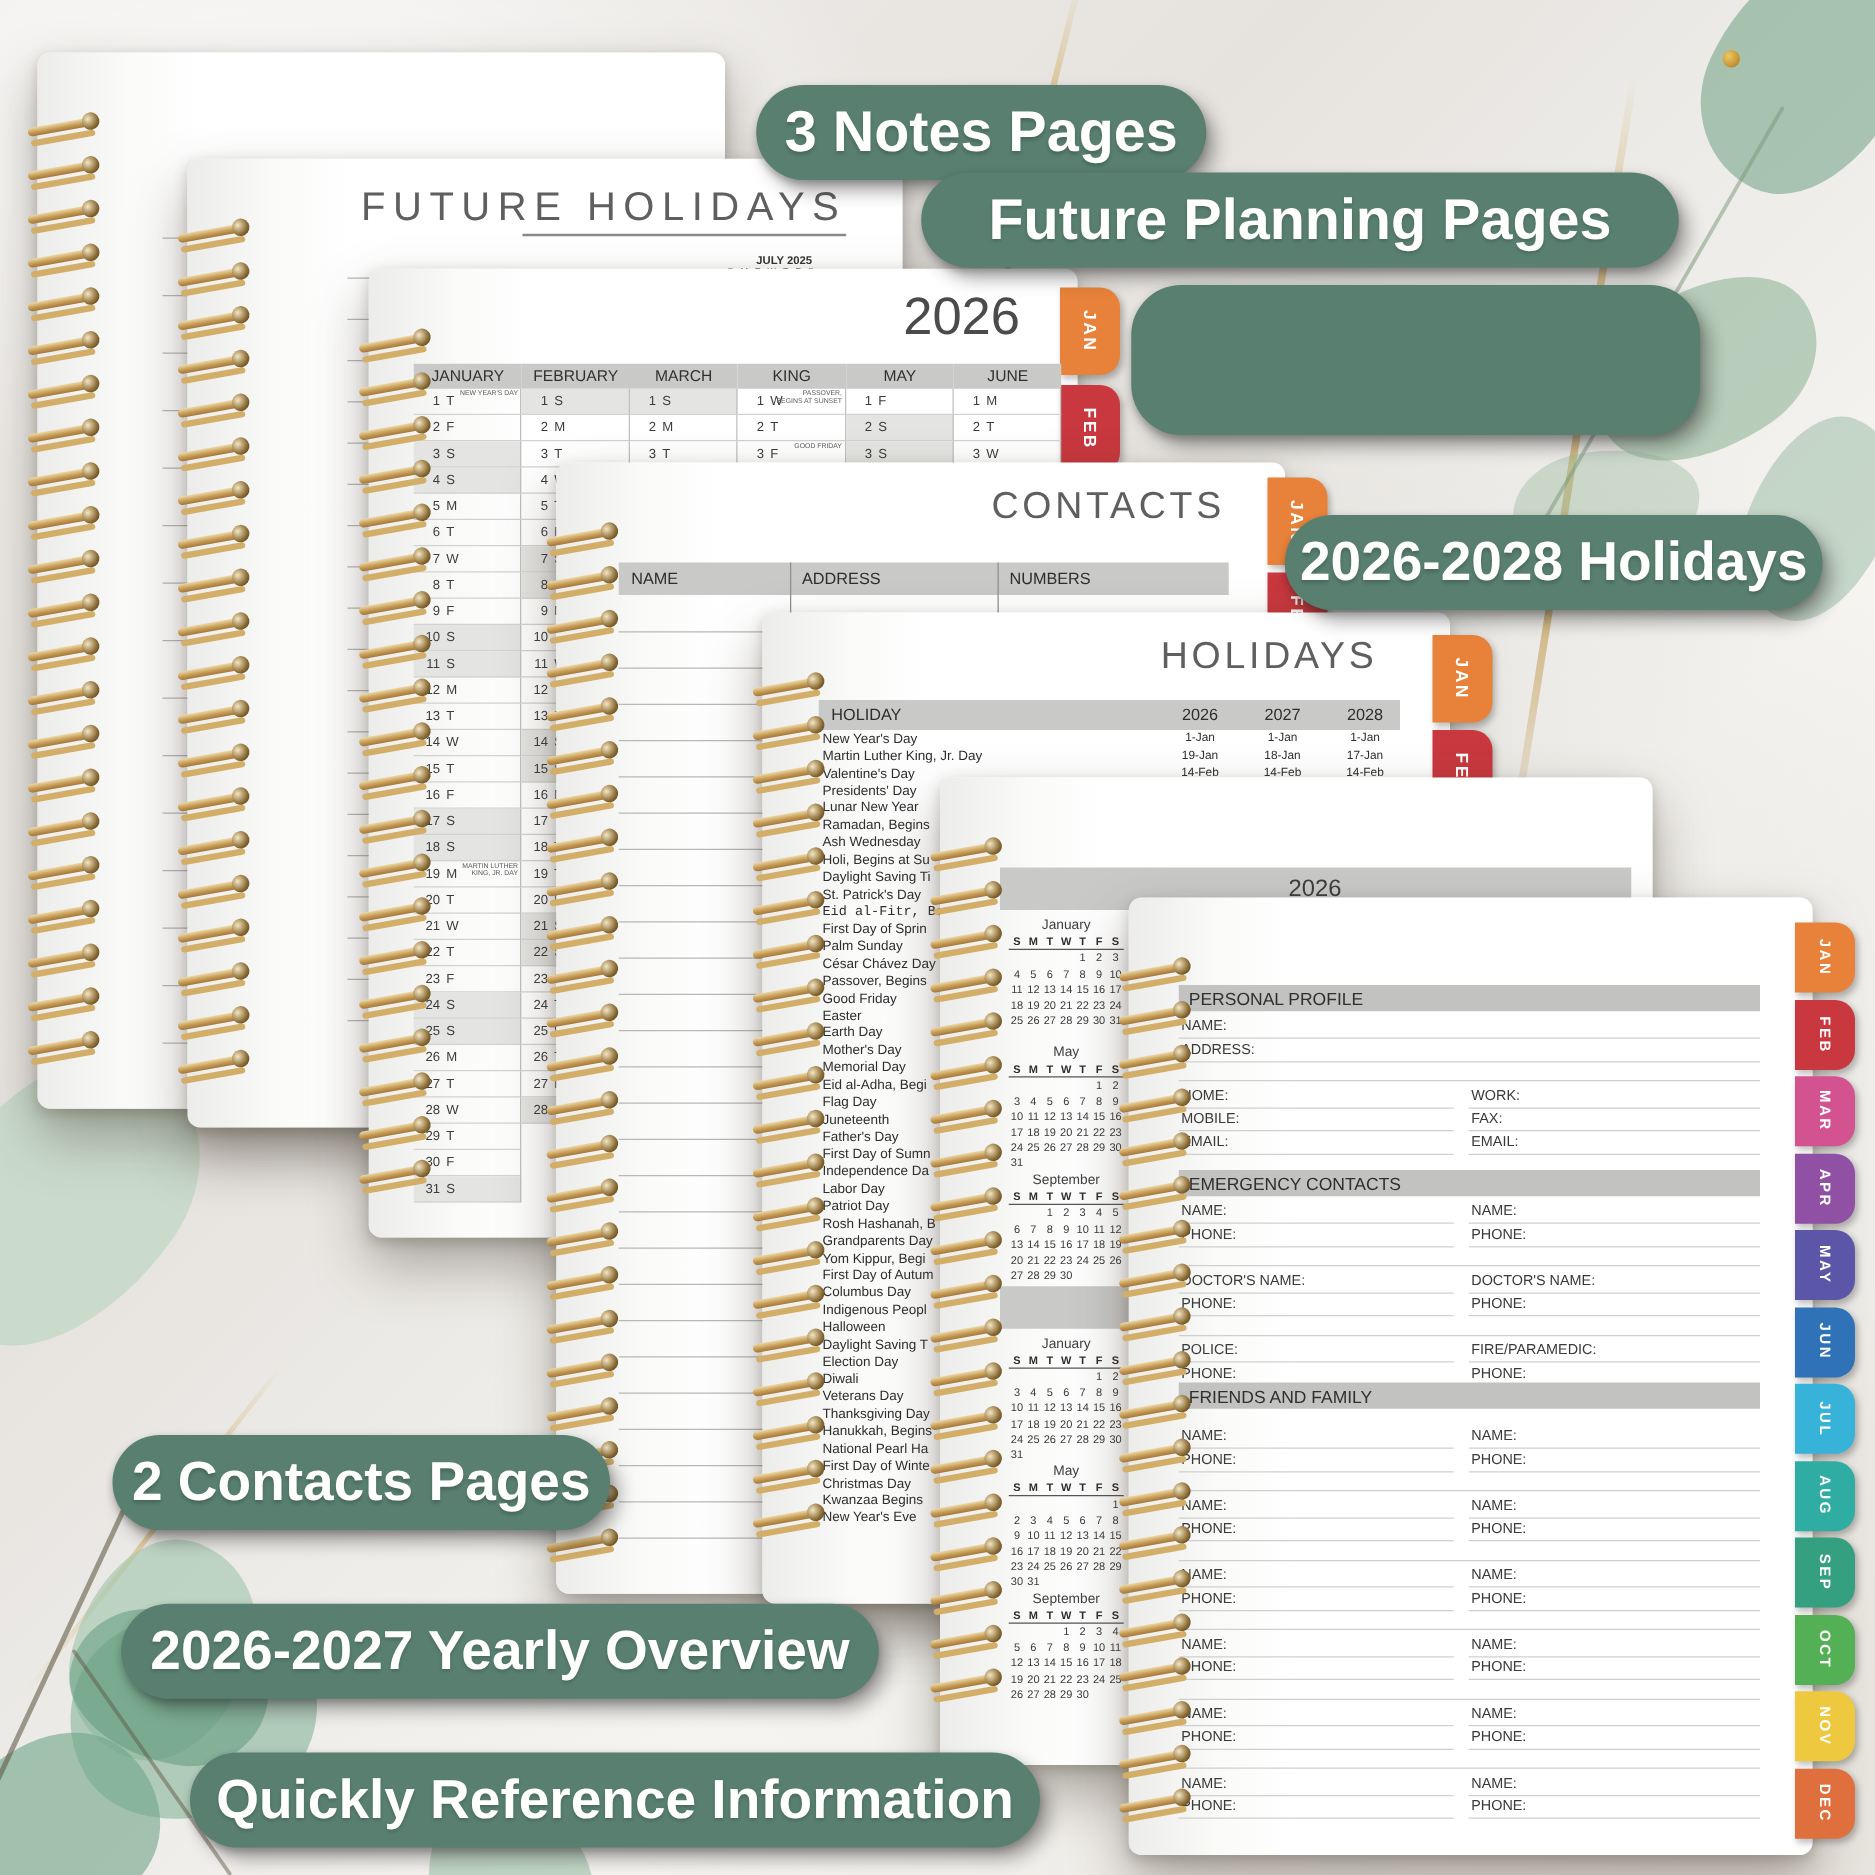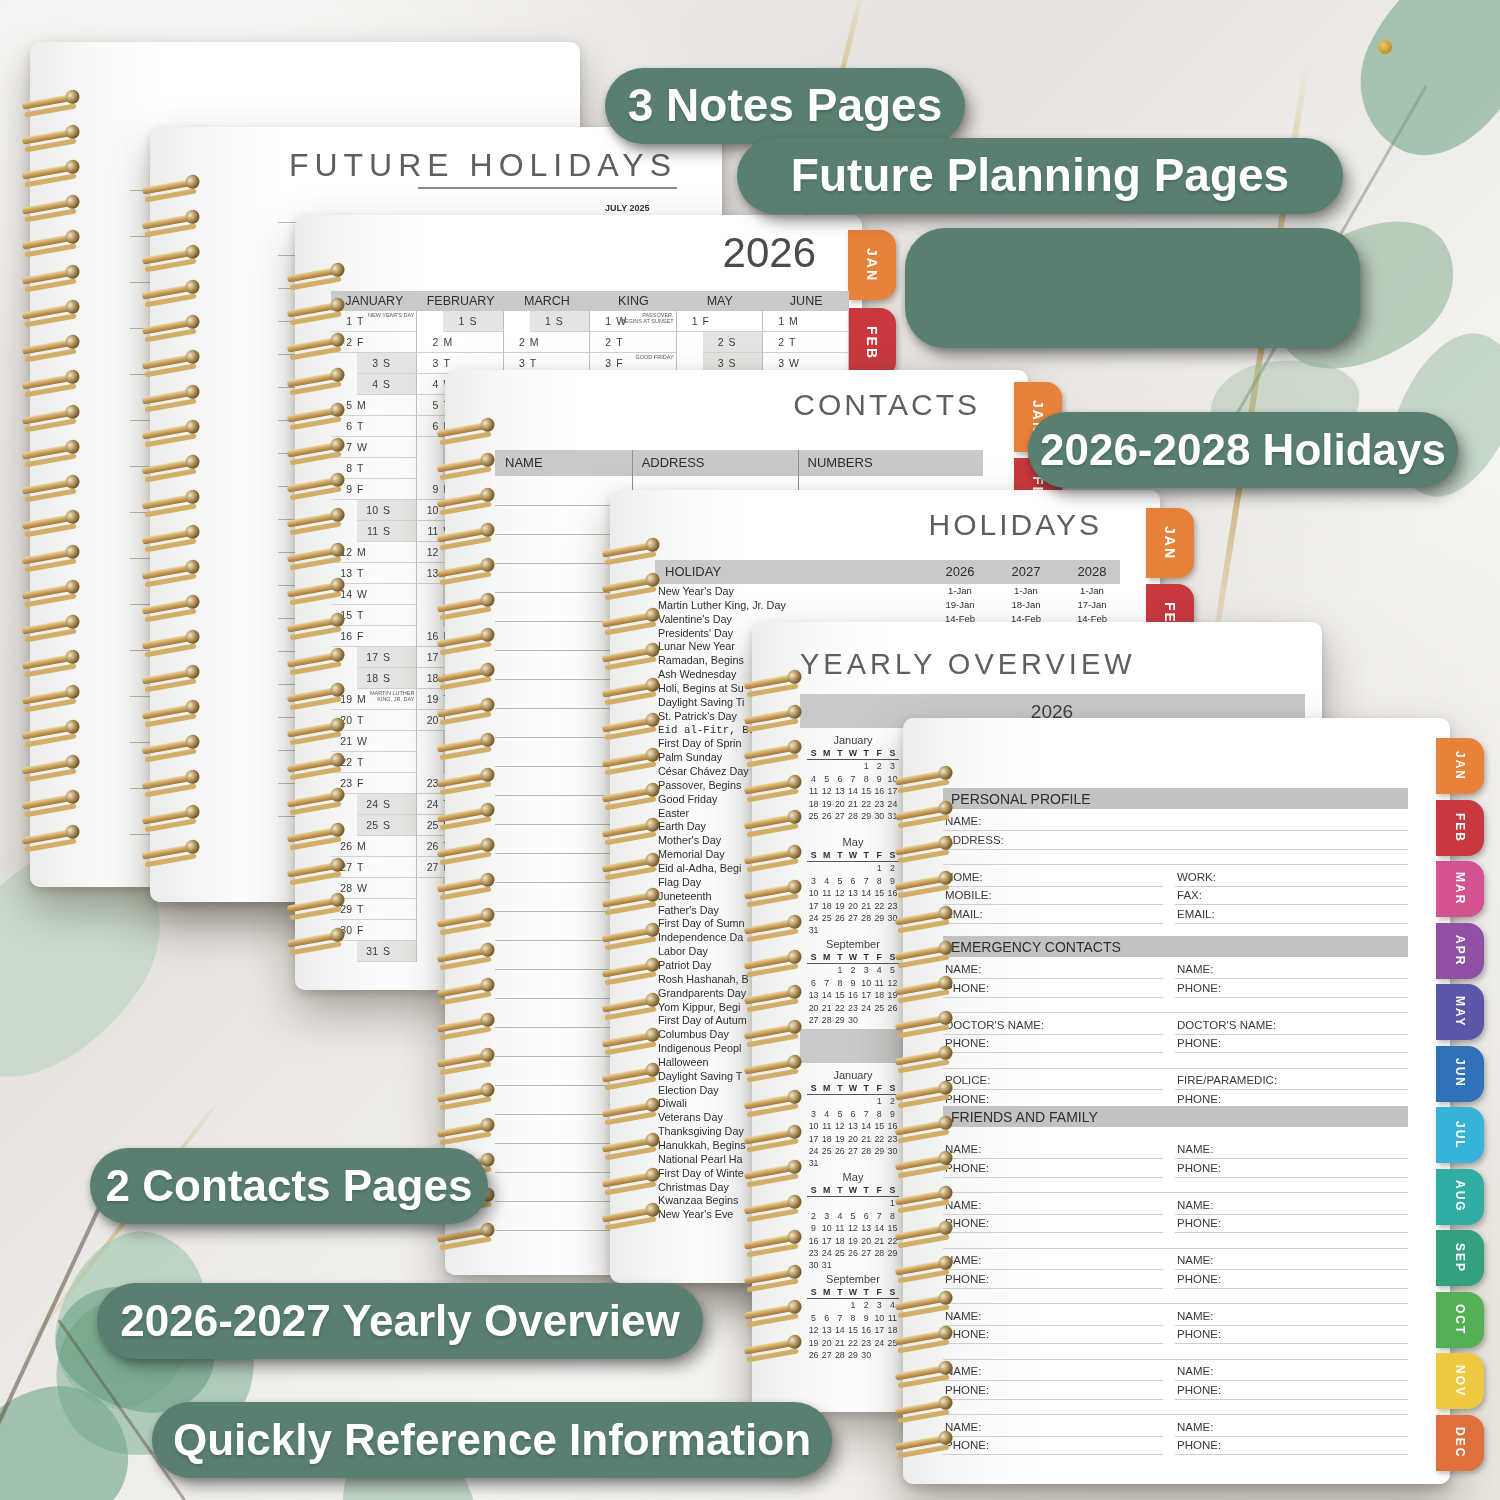--- a/index.html
+++ b/index.html
@@ -35,21 +35,21 @@
   .graybar{position:absolute;background:#c9c9c8;}
   .tab{position:absolute;display:flex;align-items:center;justify-content:center;
     border-radius:0 16px 16px 0;box-shadow:2px 3px 5px rgba(0,0,0,.25);}
   .tab span{writing-mode:vertical-rl;color:#fff;font-weight:bold;letter-spacing:2px;}
 
   
   .mcol{position:absolute;top:0;}
   .mhead{height:20px;line-height:20px;text-align:center;font-size:12.5px;color:#303030;background:#c9c9c8;}
   .dcell{position:relative;height:21px;line-height:21px;font-size:10.5px;color:#3c3c3c;
     border-bottom:1px solid #d2d2d0;border-right:1px solid #bfbfbd;padding-left:6px;box-sizing:border-box;}
-  .dcell.we{background:#e4e4e2;margin-left:26px;}
+  .dcell.we{background:#e4e4e2;}
   .dnote{position:absolute;right:2px;top:1px;font-size:5.5px;line-height:6px;color:#5a5a5a;text-align:right;width:62%;}
 
   .minical{position:absolute;width:92px;}
   .minical .mt{text-align:center;font-size:11px;color:#3f3f3f;margin-bottom:1px;}
   .minical .grid{display:grid;grid-template-columns:repeat(7,1fr);}
   .minical .grid span{font-size:8.8px;line-height:12.4px;text-align:center;color:#3a3a3a;}
   .minical .dh span{font-weight:bold;color:#2e2e2e;}
   .minical .dh{border-bottom:1px solid #555;}
 
   .qlabel{position:absolute;font-size:11.5px;color:#3a3a3a;}
@@ -451,21 +451,20 @@
     </div>
     <div class="tab" style="left:calc(100% - 14px);top:94px;width:48px;height:70px;background:#C8383E;z-index:-1;">
       <span style="font-size: 14px;">FEB</span>
     </div>
     <div style="position:absolute;left:350px;top:74px;font-size:13px;font-weight:500;color:#2e2e2e;transform:translateX(-50%);">2026</div>
     <div style="position:absolute;left:416px;top:74px;font-size:13px;font-weight:500;color:#2e2e2e;transform:translateX(-50%);">2027</div>
     <div style="position:absolute;left:482px;top:74px;font-size:13px;font-weight:500;color:#2e2e2e;transform:translateX(-50%);">2028</div>
   </div>
 
 <div class="page" id="pg-overview" style="left:752px;top:622px;width:570px;height:790px;z-index:6;">
-  <div class="pgtitle" style="left:48px;top:26px;font-size:29px;letter-spacing:4px;">YEARLY OVERVIEW</div>
   <div id="overview-body">
       <div class="graybar" style="left:48px;top:72px;width:505px;height:34px;"></div>
       <div style="position:absolute;left:300px;top:79px;font-size:19px;color:#3d3d3d;transform:translateX(-50%);">2026</div>
       <div class="minical" style="left:55px;top:112px;">
         <div class="mt">January</div>
         <div class="grid dh">
           <span>S</span>
           <span>M</span>
           <span>T</span>
           <span>W</span>

